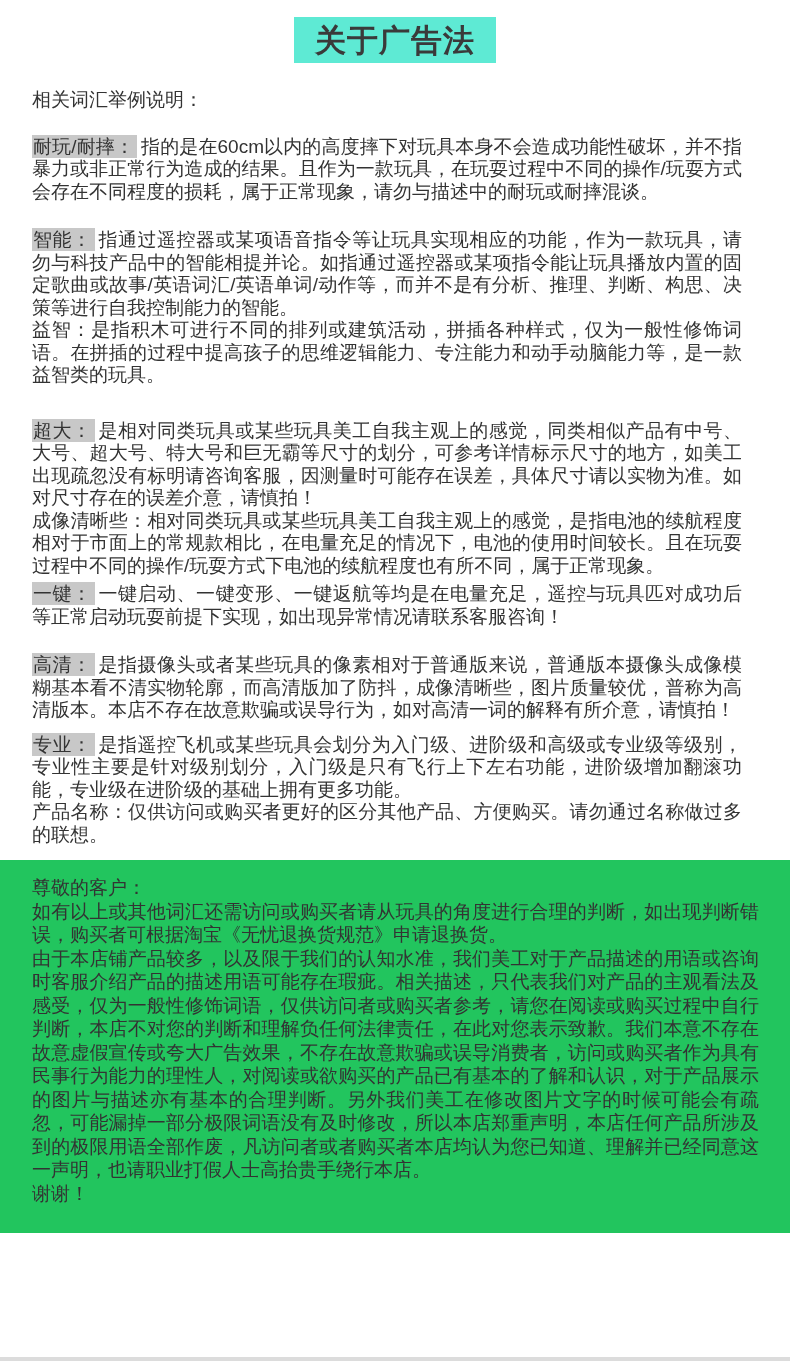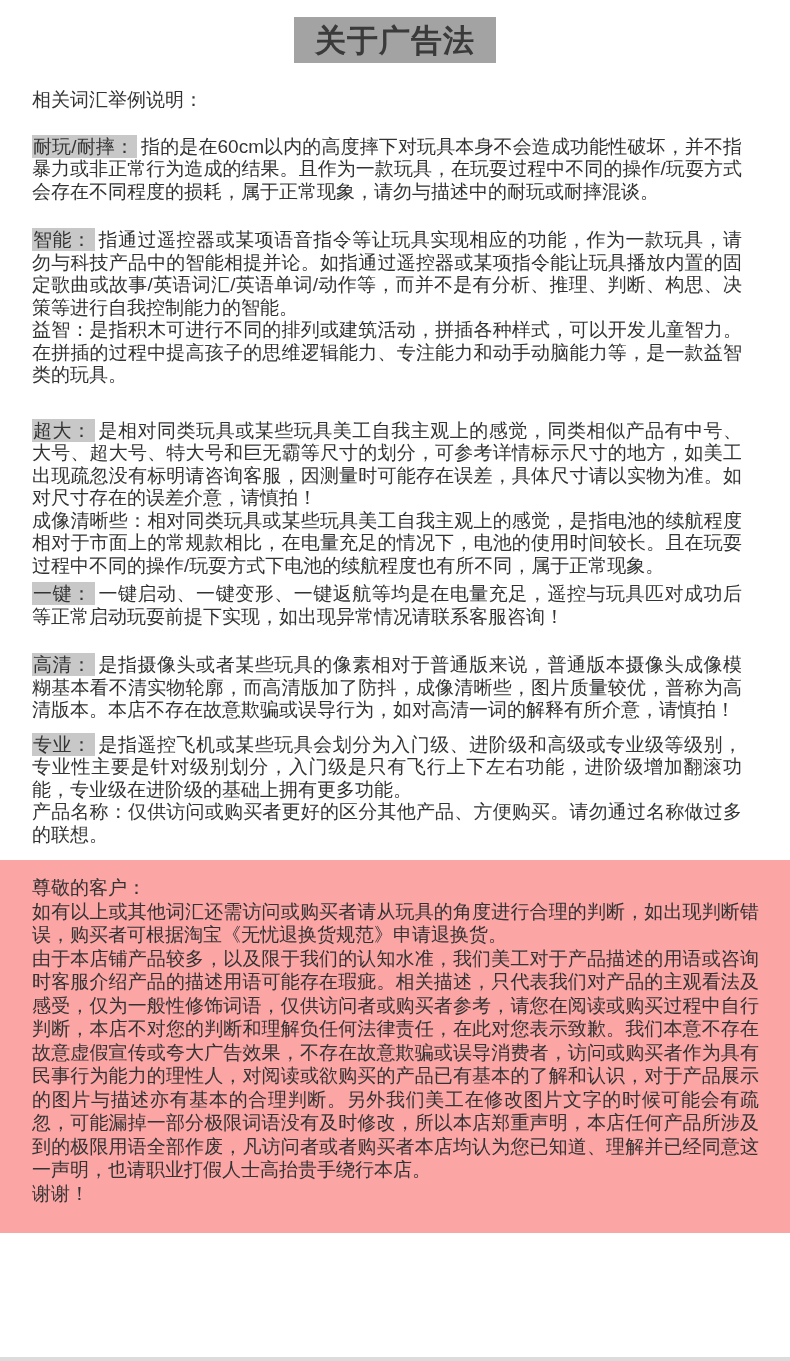--- a/index.html
+++ b/index.html
@@ -13,21 +13,21 @@
     width: 790px;
     height: 1361px;
     margin: 0 auto;
     background: #ffffff;
     color: #333333;
     overflow: hidden;
   }
   .banner {
     margin: 17px auto 0 auto;
     width: fit-content;
-    background: #a3a3a3;
+    background: #5eead4;
     color: #3a3a3a;
     font-size: 31px;
     font-weight: bold;
     line-height: 1;
     padding: 8px 21px 7px 21px;
     letter-spacing: 1px;
   }
   .content {
     padding: 0 48px 0 32px;
     font-size: 19px;
@@ -48,21 +48,21 @@
   .label { white-space: nowrap; }
   .label.hl {
     background: #c8c8c8;
     padding: 1px 3px 1px 1px;
     margin-right: 4px;
   }
   .notice {
     box-sizing: border-box;
     margin-top: 14px;
     height: 373px;
-    background: #fca5a5;
+    background: #22c55e;
     padding: 16px 31px 0 32px;
     font-size: 19px;
     line-height: 23.5px;
     text-align: justify;
   }
   .notice p { margin: 0; }
   .bottom-edge {
     position: absolute;
     left: 0;
     bottom: 0;
@@ -82,21 +82,21 @@
 
     <p class="intro">相关词汇举例说明：</p>
 
 
     <div class="block mt24">
       <p class="term"><span class="label hl">耐玩/耐摔：</span><span>指的是在60cm以内的高度摔下对玩具本身不会造成功能性破坏，并不指暴力或非正常行为造成的结果。且作为一款玩具，在玩耍过程中不同的操作/玩耍方式会存在不同程度的损耗，属于正常现象，请勿与描述中的耐玩或耐摔混谈。</span></p>
     </div>
 
     <div class="block mt26">
       <p class="term"><span class="label hl">智能：</span><span>指通过遥控器或某项语音指令等让玩具实现相应的功能，作为一款玩具，请勿与科技产品中的智能相提并论。如指通过遥控器或某项指令能让玩具播放内置的固定歌曲或故事/英语词汇/英语单词/动作等，而并不是有分析、推理、判断、构思、决策等进行自我控制能力的智能。</span></p>
-      <p class="term"><span class="label">益智：</span><span>是指积木可进行不同的排列或建筑活动，拼插各种样式，可以开发儿童智力。在拼插的过程中提高孩子的思维逻辑能力、专注能力和动手动脑能力等，是一款益智类的玩具。</span></p>
+      <p class="term"><span class="label">益智：</span><span>是指积木可进行不同的排列或建筑活动，拼插各种样式，仅为一般性修饰词语。在拼插的过程中提高孩子的思维逻辑能力、专注能力和动手动脑能力等，是一款益智类的玩具。</span></p>
     </div>
 
     <div class="block mt33">
       <p class="term"><span class="label hl">超大：</span><span>是相对同类玩具或某些玩具美工自我主观上的感觉，同类相似产品有中号、大号、超大号、特大号和巨无霸等尺寸的划分，可参考详情标示尺寸的地方，如美工出现疏忽没有标明请咨询客服，因测量时可能存在误差，具体尺寸请以实物为准。如对尺寸存在的误差介意，请慎拍！</span></p>
       <p class="term"><span class="label">成像清晰些：</span><span>相对同类玩具或某些玩具美工自我主观上的感觉，是指电池的续航程度相对于市面上的常规款相比，在电量充足的情况下，电池的使用时间较长。且在玩耍过程中不同的操作/玩耍方式下电池的续航程度也有所不同，属于正常现象。</span></p>
     </div>
 
     <div class="block mt18">
       <p class="term"><span class="label hl">一键：</span><span>一键启动、一键变形、一键返航等均是在电量充足，遥控与玩具匹对成功后等正常启动玩耍前提下实现，如出现异常情况请联系客服咨询！</span></p>
     </div>

